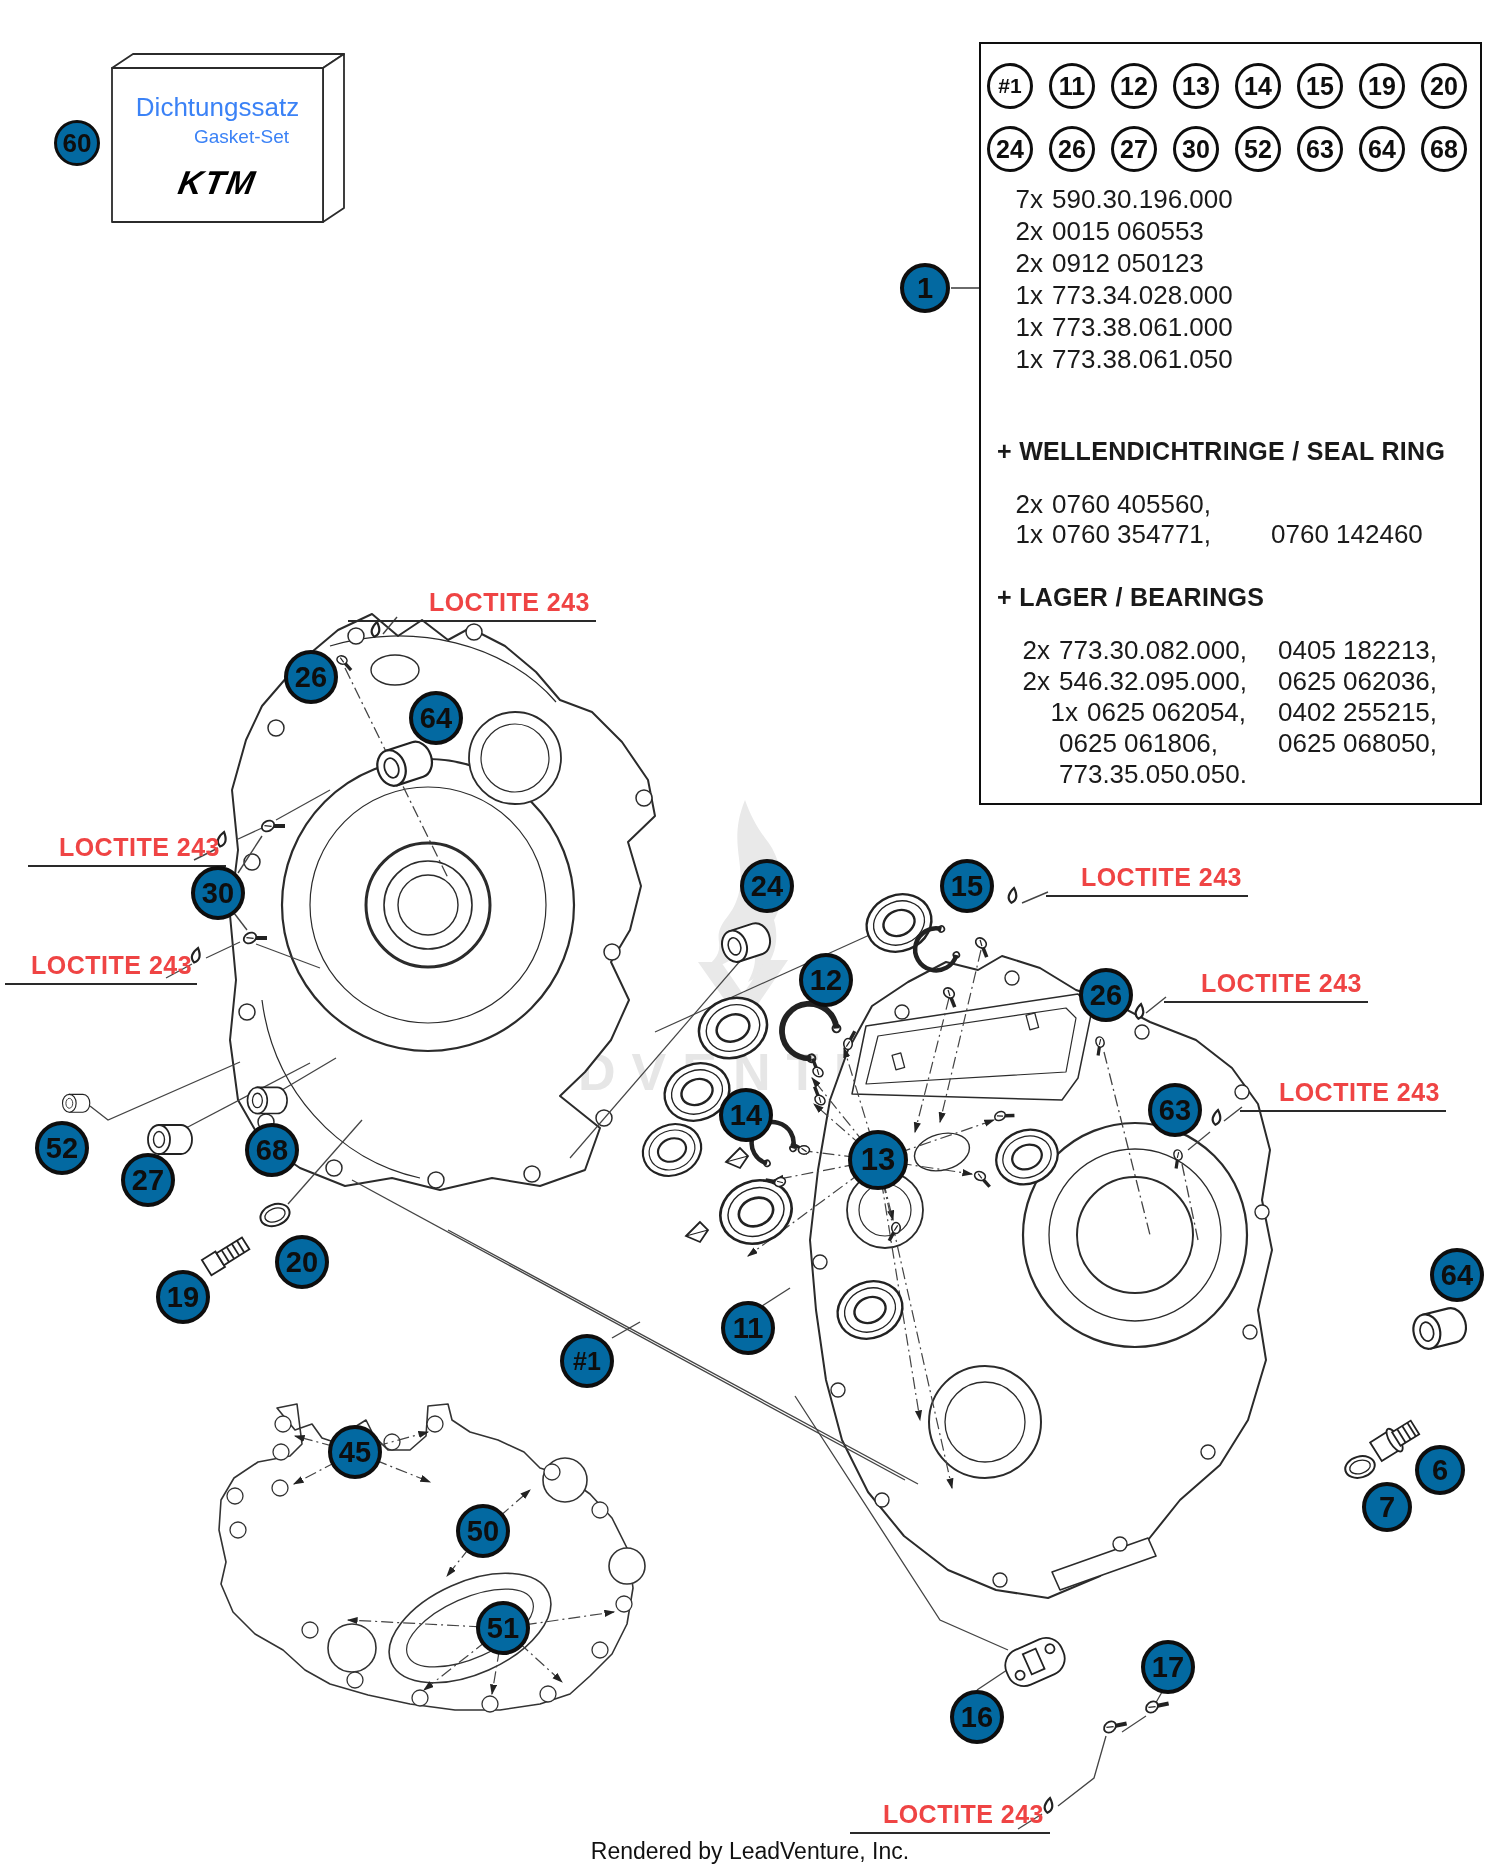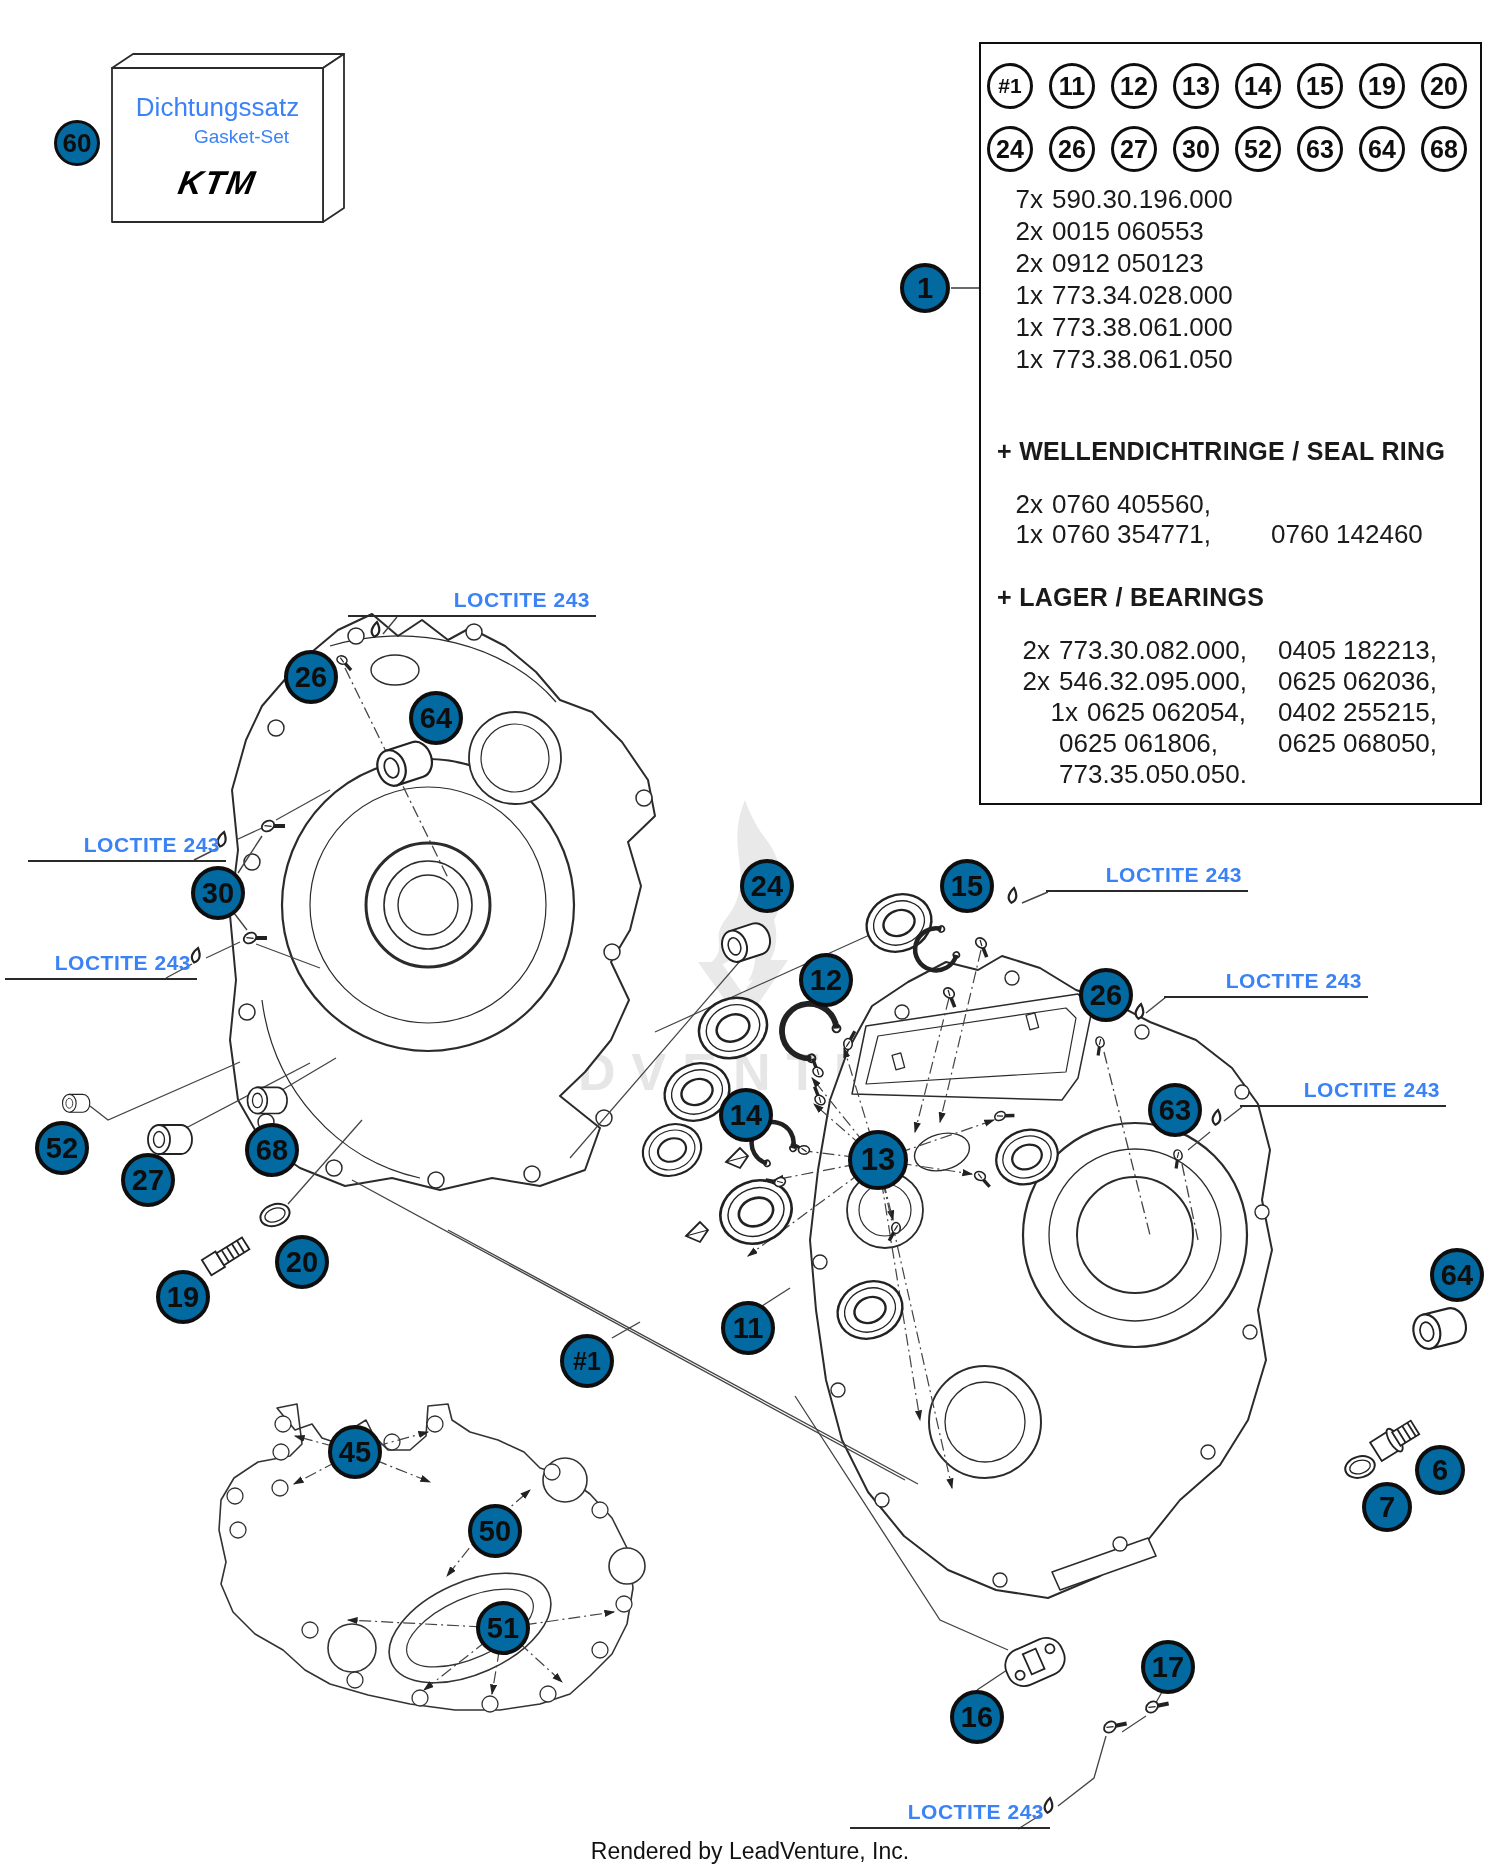--- a/index.html
+++ b/index.html
@@ -8,21 +8,21 @@
   
   #wm-text{position:absolute;left:426px;top:1042px;z-index:0;font-size:52px;font-weight:bold;
            letter-spacing:16px;color:#e6e6e6;white-space:nowrap;}
   
   #art{position:absolute;left:0;top:0;z-index:1;}
   
   .co{position:absolute;z-index:3;box-sizing:border-box;border:4px solid #0e0e0e;border-radius:50%;
       background:#0369a1;display:flex;align-items:center;justify-content:center;
       font-weight:bold;font-size:29px;color:#0e0e0e;}
   
-  .loctite{position:absolute;z-index:3;font-size:21px;font-weight:bold;letter-spacing:.5px;color:#3b82f6;
+  .loctite{position:absolute;z-index:3;font-size:25px;font-weight:bold;letter-spacing:.5px;color:#ef4444;
            border-bottom:2px solid #2a2a2a;text-align:right;padding:0 6px 3px 26px;white-space:nowrap;}
   
   .gbx-line{position:absolute;z-index:3;left:112px;width:211px;text-align:center;color:#3b82f6;}
   
   #legend{position:absolute;z-index:3;left:979px;top:42px;width:503px;height:763px;
           border:2px solid #0e0e0e;box-sizing:border-box;background:#fff;}
   .lrow{position:absolute;left:6px;display:flex;gap:16px;}
   .lc{width:46px;height:46px;box-sizing:border-box;border:3px solid #0e0e0e;border-radius:50%;
       background:#fff;display:flex;align-items:center;justify-content:center;
       font-weight:bold;font-size:25px;color:#0e0e0e;}
@@ -422,21 +422,21 @@
   <div class="co" style="left:275px;top:1235px;width:54px;height:54px;">20</div>
   <div class="co" style="left:156px;top:1270px;width:54px;height:54px;">19</div>
   <div class="co" style="left:740px;top:859px;width:54px;height:54px;">24</div>
   <div class="co" style="left:940px;top:859px;width:54px;height:54px;">15</div>
   <div class="co" style="left:799px;top:953px;width:54px;height:54px;">12</div>
   <div class="co" style="left:719px;top:1088px;width:54px;height:54px;">14</div>
   <div class="co" style="left:848px;top:1130px;width:60px;height:60px;font-size:31px;">13</div>
   <div class="co" style="left:721px;top:1301px;width:54px;height:54px;">11</div>
   <div class="co" style="left:560px;top:1334px;width:54px;height:54px;font-size:25px;">#1</div>
   <div class="co" style="left:328px;top:1425px;width:54px;height:54px;">45</div>
-  <div class="co" style="left:468px;top:1504px;width:54px;height:54px;">50</div>
+  <div class="co" style="left:456px;top:1504px;width:54px;height:54px;">50</div>
   <div class="co" style="left:476px;top:1601px;width:54px;height:54px;">51</div>
   <div class="co" style="left:950px;top:1690px;width:54px;height:54px;">16</div>
   <div class="co" style="left:1141px;top:1640px;width:54px;height:54px;">17</div>
   <div class="co" style="left:1079px;top:968px;width:54px;height:54px;">26</div>
   <div class="co" style="left:1148px;top:1083px;width:54px;height:54px;">63</div>
   <div class="co" style="left:1430px;top:1248px;width:54px;height:54px;">64</div>
   <div class="co" style="left:1415px;top:1445px;width:50px;height:50px;">6</div>
   <div class="co" style="left:1362px;top:1482px;width:50px;height:50px;">7</div>
 
   <div id="footer-credit">Rendered by LeadVenture, Inc.</div>

